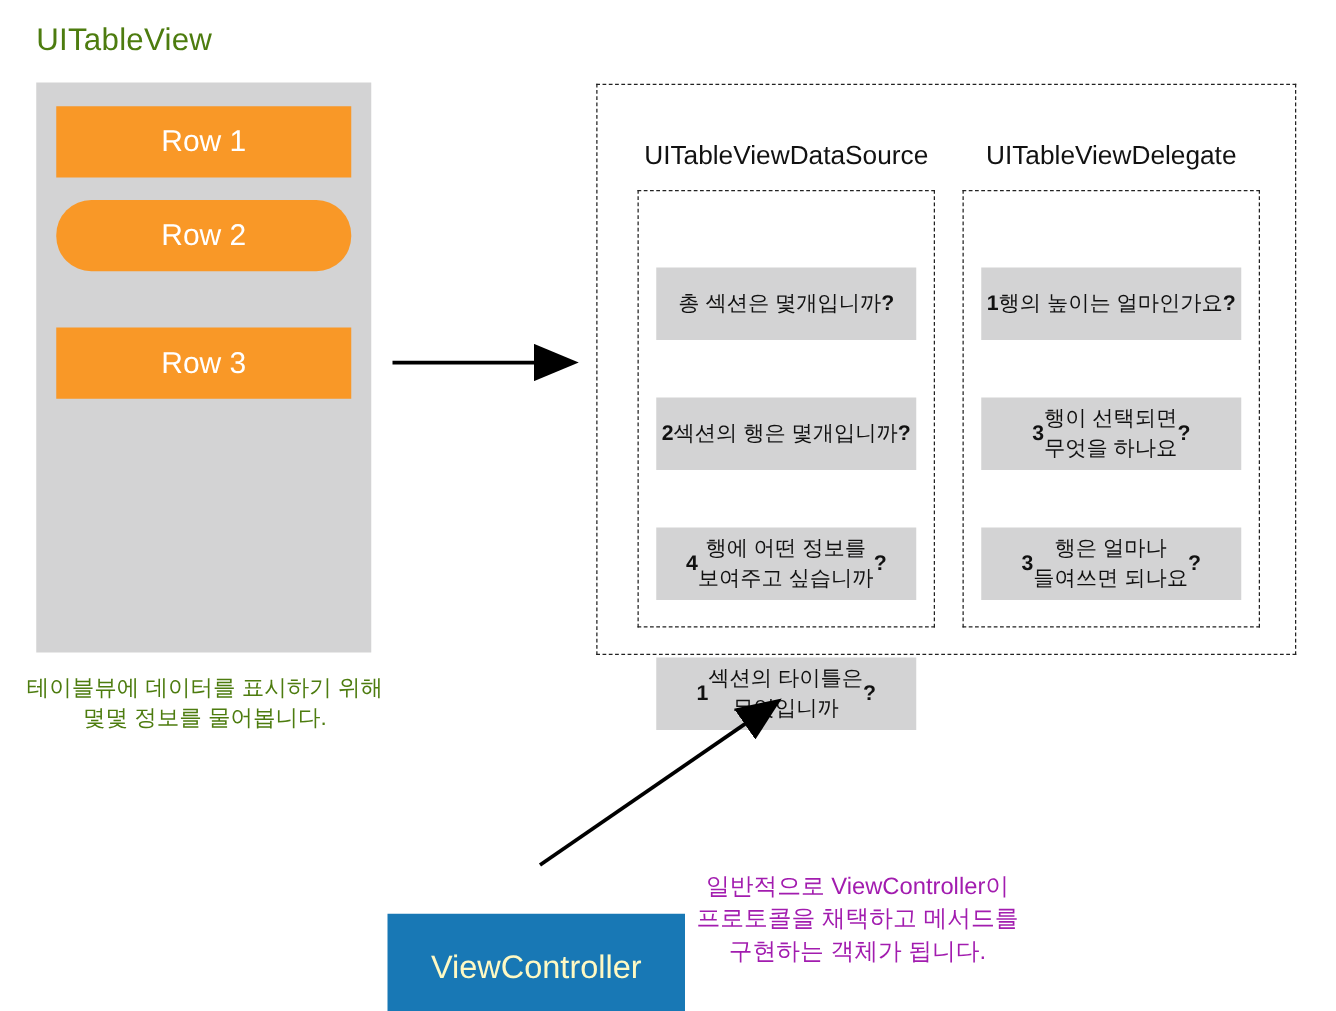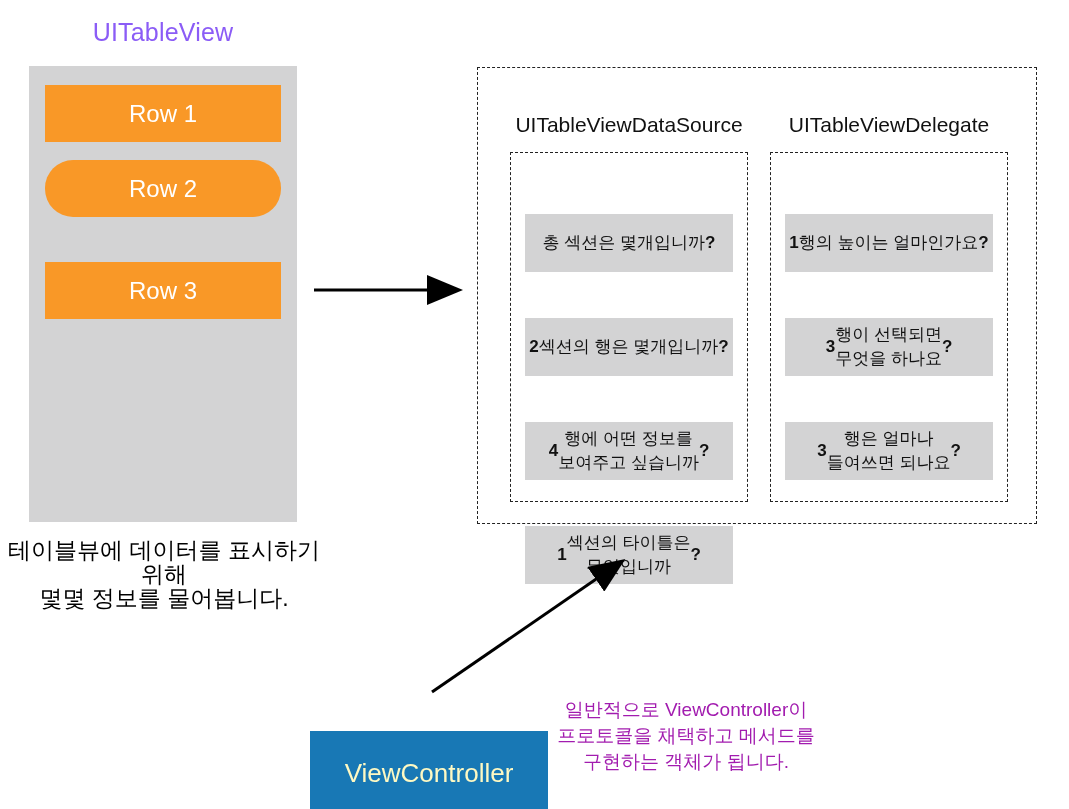--- a/index.html
+++ b/index.html
@@ -13,23 +13,23 @@
     width: 1069px;
     height: 809px;
     background: #ffffff;
     overflow: hidden;
   }
   .abs { position: absolute; }
 
   
   .tv-title {
     left: 29px; top: 18px; width: 268px;
-    text-align: center;
+    text-align: left;
     font-size: 25px;
-    color: #8b5cf6;
+    color: #4d7c0f;
     letter-spacing: 0.2px;
   }
   .tv-panel {
     left: 29px; top: 66px; width: 268px; height: 456px;
     background: #d3d3d4;
   }
   .tv-row {
     position: absolute;
     left: 16px; width: 236px; height: 57px;
     background: #f99827;
@@ -37,23 +37,23 @@
     font-size: 24px;
     display: flex; align-items: center; justify-content: center;
   }
   .tv-row.r0 { top: 19px; }
   .tv-row.r1 { top: 94px; border-radius: 28px; }
   .tv-row.r2 { top: 168px; margin-top: 28px; }
 
   .tv-caption {
     left: 8px; top: 538px; width: 312px;
     text-align: center;
-    font-size: 23px;
+    font-size: 18px;
     line-height: 24px;
-    color: #000000;
+    color: #4d7c0f;
     white-space: pre-line;
   }
 
   
   .outer-box {
     left: 477px; top: 67px; width: 560px; height: 457px;
     border: 1.5px dashed #222222;
     box-sizing: border-box;
   }
   .proto-header {

